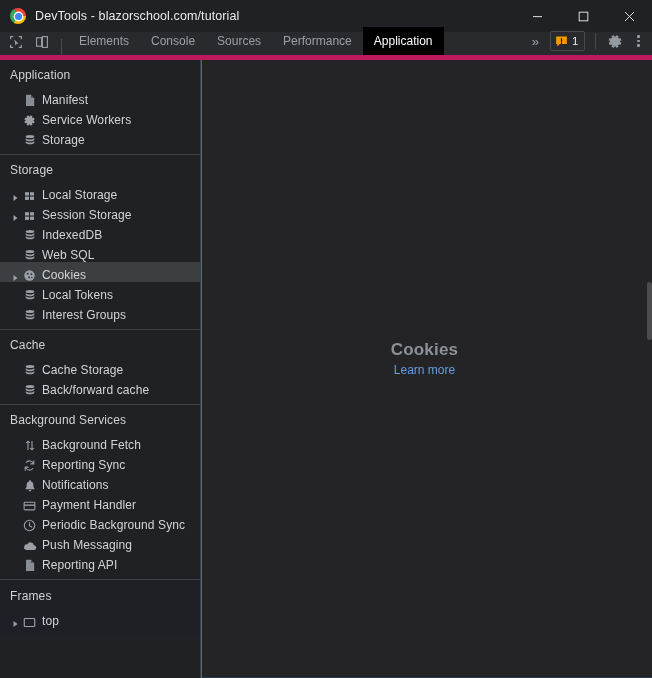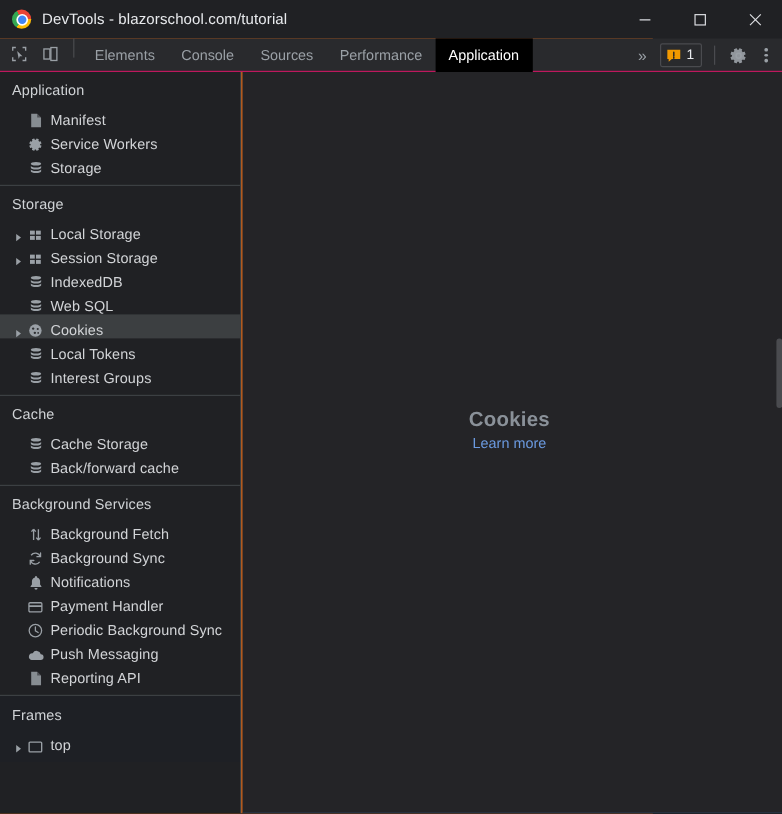--- a/index.html
+++ b/index.html
@@ -3,21 +3,21 @@
 <meta charset="utf-8">
 <style>
   * { box-sizing: border-box; margin: 0; padding: 0; }
   html, body {
     width: 652px; height: 678px;
     overflow: hidden;
     background: #202124;
     font-family: "Liberation Sans", sans-serif;
     -webkit-font-smoothing: antialiased;
   }
-  #app { position: relative; width: 544px; height: 678px; background: #f97316; }
+  #app { position: relative; width: 544px; height: 678px; background: #4d7c0f; }
 
   
   .titlebar {
     position: absolute; top: 0; left: 0; width: 652px; height: 32px;
     background: #202124;
     display: flex; align-items: center;
   }
   .chrome-logo {
     width: 16px; height: 16px; margin-left: 10px; flex: 0 0 auto;
     position: relative; border-radius: 50%;
@@ -42,22 +42,22 @@
     width: 46px; height: 32px; display: flex;
     align-items: center; justify-content: center;
     color: #dadce0; font-size: 11px; line-height: 1;
   }
   .win-btn svg { display: block; }
 
   
   .toolbar {
     position: absolute; top: 32px; left: 0; width: 652px; height: 28px;
     background: #292a2d;
-    display: flex; align-items: flex-start;
-    border-bottom: 1px solid #be185d;
+    display: flex; align-items: flex-end;
+    border-bottom: 5px solid #be185d;
   }
   .tb-icon {
     width: 26px; height: 26px; display: flex;
     align-items: center; justify-content: center;
     color: #9aa0a6;
   }
   .tb-icon.first { margin-left: 3px; }
   .tb-sep {
     width: 1px; height: 16px; background: #4a4b4f; margin: 0 6px;
     flex: 0 0 auto;
@@ -413,21 +413,21 @@
 
       <div class="sb-row">
         <span class="sb-ind"></span>
         <span class="sb-icon">
           <svg width="13" height="13" viewBox="0 0 14 14" fill="none" stroke="currentColor" stroke-width="1.2">
             <path d="M11.3 5.2A4.6 4.6 0 0 0 3.2 4"></path>
               <path d="M2.7 8.8a4.6 4.6 0 0 0 8.1 1.2"></path>
             <path d="M11.6 2v3.3H8.4M2.4 12V8.7h3.2" stroke-linecap="round"></path>
           </svg>
         </span>
-        <span class="sb-label">Background Sync</span>
+        <span class="sb-label">Reporting Sync</span>
       </div>
 
       <div class="sb-row">
         <span class="sb-ind"></span>
         <span class="sb-icon">
           <svg width="12" height="13" viewBox="0 0 12 13" fill="currentColor">
             <path d="M6 1.1a.85.85 0 0 1 .85.85v.3A3.5 3.5 0 0 1 9.4 5.6v2.5l1.1 1.5v.6H1.5v-.6l1.1-1.5V5.6A3.5 3.5 0 0 1 5.15 2.25v-.3A.85.85 0 0 1 6 1.1z"></path>
             <path d="M4.7 11.1h2.6a1.3 1.3 0 0 1-2.6 0z"></path>
           </svg>
         </span>

